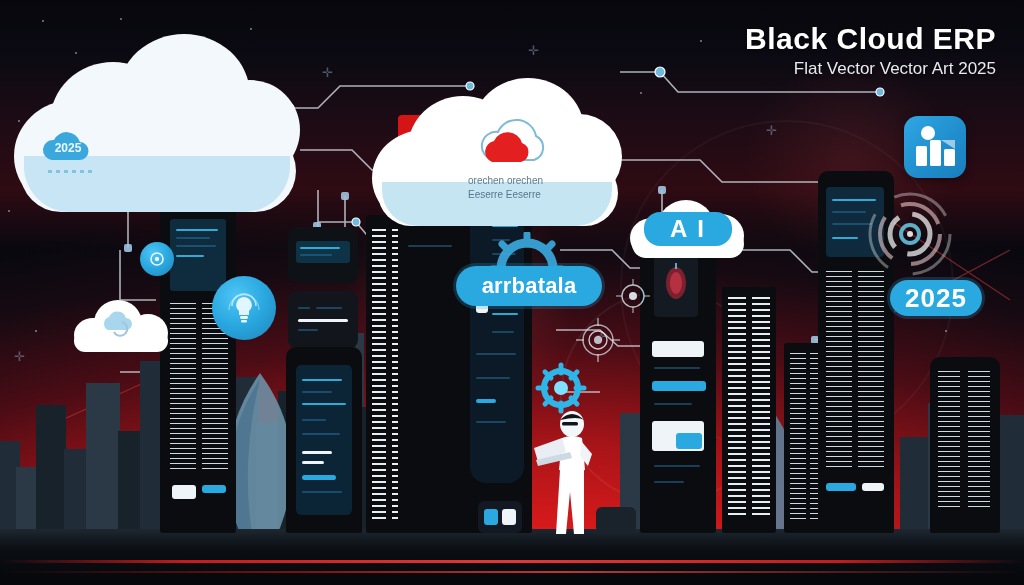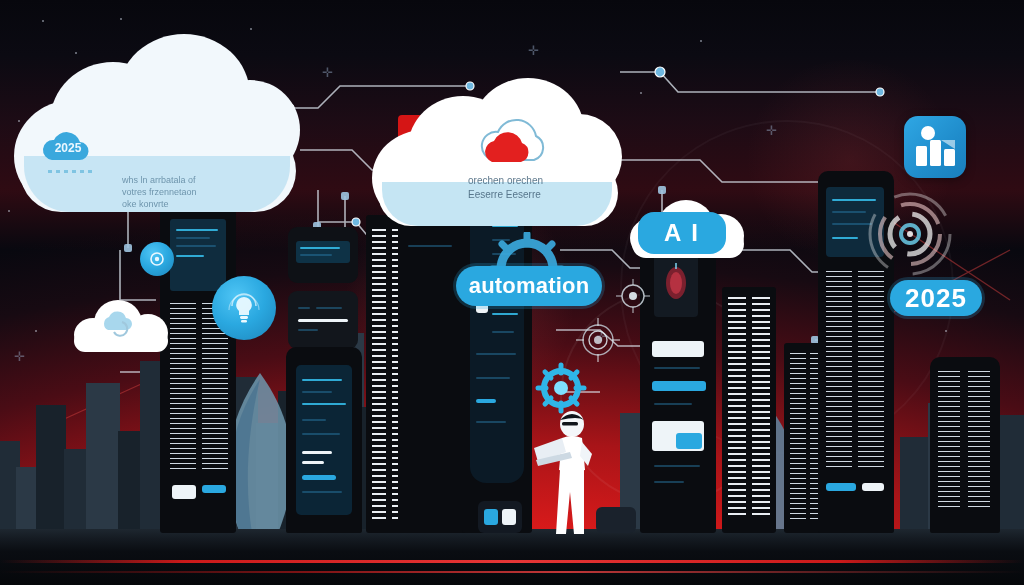--- a/index.html
+++ b/index.html
@@ -503,25 +503,20 @@
     <div class="lobe" style="left:186px;top:46px;width:100px;height:100px;"></div>
     <div class="base" style="left:6px;top:96px;width:276px;height:82px;border-radius:46px;"></div>
     <div class="cloud-tint" style="left:10px;top:122px;width:266px;height:56px;border-radius:0 0 46px 46px;"></div>
 
     <svg style="position:absolute;left:24px;top:84px;width:66px;height:50px;" viewBox="0 0 66 50">
       <path d="M14 42 a10 10 0 0 1 2 -20 a14 14 0 0 1 26 2 a9 9 0 0 1 -1 18 Z" fill="#3aa8dd"></path>
       <text x="30" y="34" font-family="Liberation Sans, sans-serif" font-size="12" font-weight="bold" fill="#eaf7ff" text-anchor="middle">2025</text>
     </svg>
     <div style="position:absolute;left:34px;top:136px;width:46px;height:3px;background:repeating-linear-gradient(to right,#7fc4e2 0 4px,transparent 4px 8px);"></div>
 
-    <div class="cloud-sub" style="left:108px;top:140px;">
-      <div>whs ln arrbatala of</div>
-      <div>votres frzennetaon</div>
-      <div>oke konvrte</div>
-    </div>
   </div>
 
   <div class="cloud" style="left:372px;top:78px;width:250px;height:150px;">
     <div class="lobe" style="left:0px;top:52px;width:104px;height:96px;"></div>
     <div class="lobe" style="left:36px;top:18px;width:110px;height:104px;"></div>
     <div class="lobe" style="left:100px;top:0px;width:112px;height:104px;"></div>
     <div class="lobe" style="left:164px;top:36px;width:86px;height:86px;"></div>
     <div class="base" style="left:6px;top:82px;width:240px;height:66px;border-radius:36px;"></div>
     <div class="cloud-tint" style="left:10px;top:104px;width:230px;height:44px;border-radius:0 0 36px 36px;opacity:.9;"></div>
 
@@ -529,38 +524,42 @@
       <path d="M12 52 a14 14 0 0 1 4 -28 a20 20 0 0 1 38 4 a13 13 0 0 1 -2 24 Z" fill="none" stroke="#4a9cc4" stroke-width="2" opacity=".7" transform="translate(24,-4)"></path>
       <path d="M34 50 a11 11 0 0 1 2 -21 a15 15 0 0 1 28 2 a10 10 0 0 1 -1 19 Z" fill="#e3201f"></path>
     </svg>
 
     <div class="cloud-sub" style="left:96px;top:96px;color:#44637a;max-width:130px;font-size:10px;line-height:14px;">
       <div>orechen orechen</div>
       <div>Eeserre Eeserre</div>
     </div>
   </div>
 
-  <div class="pill auto" style="left:456px;top:266px;width:146px;height:40px;">automation</div>
+  <div class="pill auto" style="left:456px;top:266px;width:146px;height:40px;">arrbatala</div>
 
   <div class="ai-cloud" style="left:630px;top:198px;width:116px;height:64px;">
     <div class="cloud" style="left:0;top:0;width:116px;height:60px;">
       <div class="lobe" style="left:0px;top:20px;width:44px;height:40px;"></div>
       <div class="lobe" style="left:28px;top:2px;width:56px;height:52px;"></div>
       <div class="lobe" style="left:68px;top:16px;width:46px;height:44px;"></div>
       <div class="base" style="left:2px;top:32px;width:112px;height:28px;border-radius:18px;"></div>
     </div>
-    <div class="ai-chip" style="left:8px;top:14px;width:88px;height:42px;">A I</div>
+    <div class="ai-chip" style="left:14px;top:14px;width:88px;height:34px;">A I</div>
   </div>
 
   <div class="pill y2025" style="left:890px;top:280px;width:92px;height:36px;">2025</div>
 
   <div class="app-icon" style="left:904px;top:116px;width:62px;height:62px;">
     <svg width="62" height="62" viewBox="0 0 62 62">
       <circle cx="24" cy="17" r="7" fill="#ffffff"></circle>
       <rect x="12" y="30" width="11" height="20" rx="1.5" fill="#ffffff"></rect>
       <rect x="26" y="24" width="11" height="26" rx="1.5" fill="#ffffff"></rect>
       <rect x="40" y="33" width="11" height="17" rx="1.5" fill="#ffffff"></rect>
       <path d="M37 24 L51 33 L51 24 Z" fill="#ffffff" opacity=".55"></path>
     </svg>
   </div>
 
+  <div class="hdr" style="top:22px;">
+    <div class="t1">Black Cloud ERP</div>
+    <div class="t2">Flat Vector Vector Art 2025</div>
+  </div>
 
 </div>
 
 </body></html>

